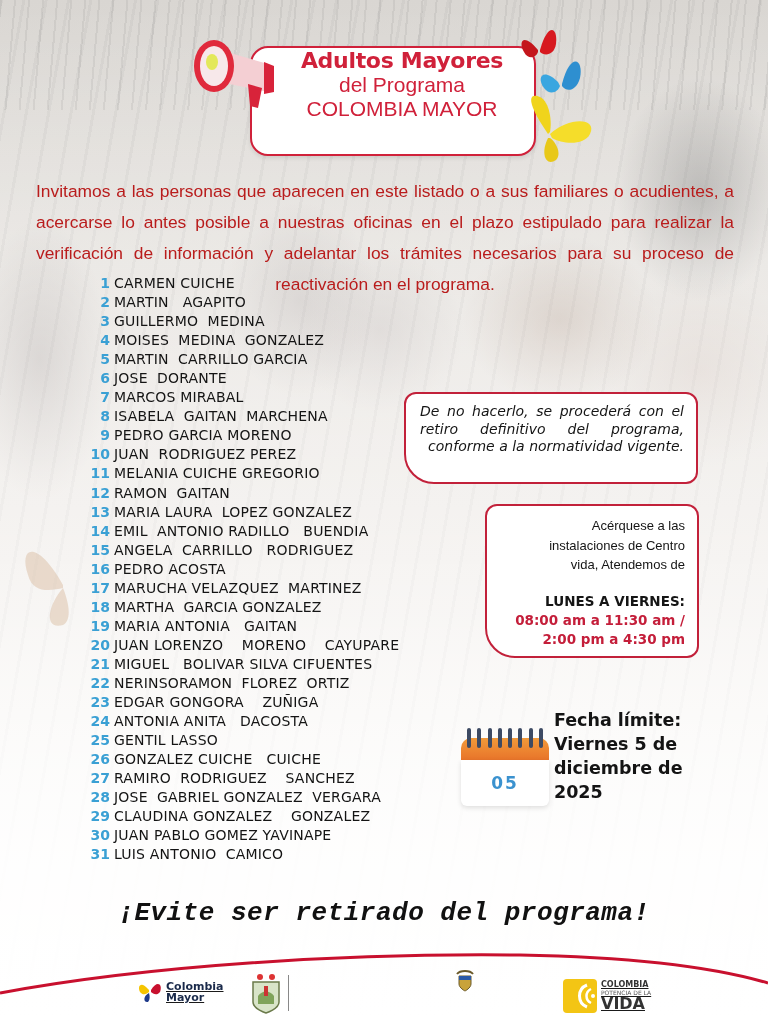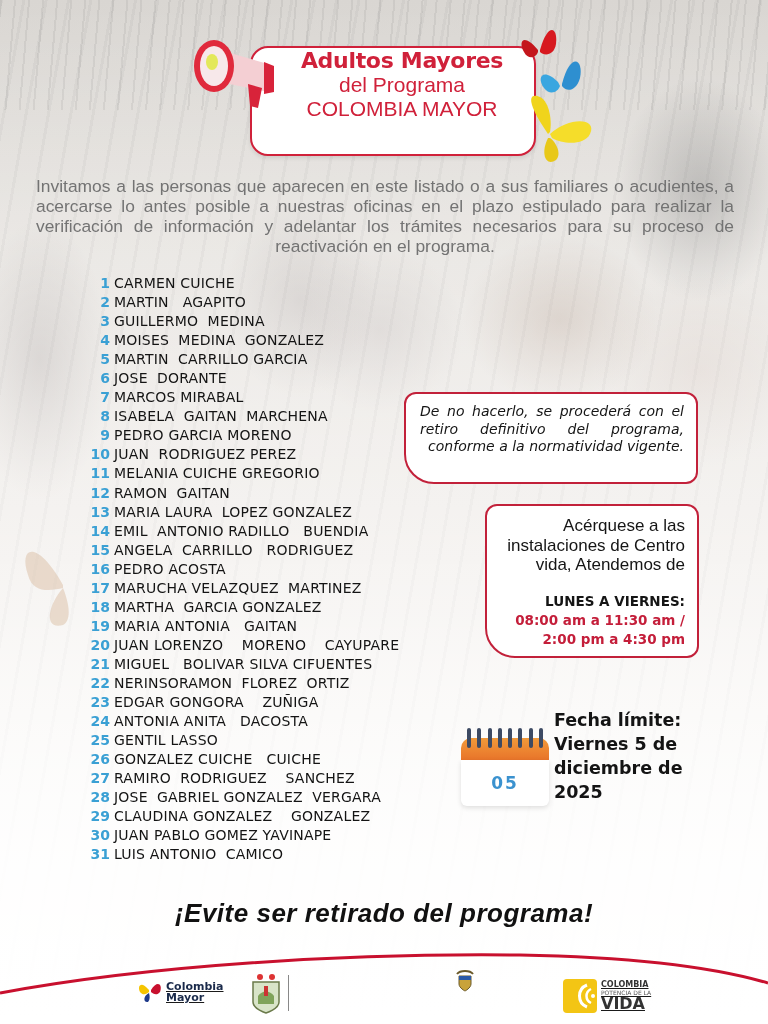--- a/index.html
+++ b/index.html
@@ -47,22 +47,22 @@
   }
   .title-sub {
     font-family: "Liberation Sans", sans-serif; font-size: 21px; color: #d0213a; line-height: 24px; padding-left: 18px;
   }
   .megaphone { position: absolute; left: 0; top: 0; width: 92px; height: 92px; }
   .butterflies { position: absolute; left: 328px; top: 0; width: 92px; height: 150px; }
 
   
   .intro {
     position: absolute; left: 36px; top: 176px; width: 698px;
-    font-family: "Liberation Sans", sans-serif; font-size: 17.4px; line-height: 20px;
-    text-align: justify; text-align-last: center; color: #737373;
+    font-family: "Liberation Sans", sans-serif; font-size: 17.4px; line-height: 31px;
+    text-align: justify; text-align-last: center; color: #b91c1c;
   }
 
   
   .names { position: absolute; left: 88px; top: 275px; width: 360px; }
   .name-row { display: flex; align-items: baseline; height: 19.05px; }
   .num {
     width: 26px; text-align: right; padding-right: 4px;
     font-family: "DejaVu Sans", sans-serif; font-weight: bold; font-size: 14px; color: #3aa0d4;
   }
   .nm {
@@ -79,21 +79,21 @@
     text-align: justify; text-align-last: right; color: #151515;
   }
 
   
   .hours {
     position: absolute; left: 485px; top: 504px; width: 214px; height: 154px;
     background: #ffffff; border: 2px solid #c2213a; border-radius: 12px 12px 12px 30px;
     padding: 10px 12px 0 8px; text-align: right;
     font-family: "Liberation Sans", sans-serif; color: #151515;
   }
-  .hours .line { font-size: 17px; line-height: 19.5px; }
+  .hours .line { font-size: 13px; line-height: 19.5px; }
   .hours .days { margin-top: 17px; font-family: "DejaVu Sans", sans-serif; font-weight: bold; font-size: 13.5px; line-height: 19px; }
   .hours .time { font-family: "DejaVu Sans", sans-serif; font-weight: bold; font-size: 13.5px; line-height: 19px; color: #c41e3a; }
 
   
   .cal { position: absolute; left: 461px; top: 728px; width: 88px; height: 80px; }
   .cal-top {
     position: absolute; left: 0; top: 10px; width: 88px; height: 22px;
     background: linear-gradient(#f29a3a, #e8742a); border-radius: 10px 10px 0 0;
   }
   .cal-rings { position: absolute; left: 6px; top: 0; width: 76px; height: 20px; display: flex; justify-content: space-between; }
@@ -105,21 +105,21 @@
     font-size: 17px; line-height: 46px; color: #3b92cf; letter-spacing: 2px;
   }
   .deadline {
     position: absolute; left: 554px; top: 708px; width: 180px;
     font-family: "DejaVu Sans", sans-serif; font-weight: bold; font-size: 17.5px; line-height: 24px; color: #141414;
   }
 
   
   .slogan {
     position: absolute; left: 0; right: 0; top: 898px; text-align: center;
-    font-family: Liberation Sans, sans-serif; font-style: italic; font-weight: bold;
+    font-family: Liberation Mono, monospace; font-style: italic; font-weight: bold;
     font-size: 26px; color: #111; letter-spacing: 0.5px;
   }
 
   
   .swoosh { position: absolute; left: 0; top: 945px; width: 768px; height: 50px; }
   .footer { position: absolute; left: 0; top: 970px; width: 768px; height: 54px; }
   .logo { position: absolute; display: flex; align-items: center; text-decoration: underline; }
   .logo-cm { left: 137px; top: 10px; }
   .logo-cm .txt { font-family: "DejaVu Sans", sans-serif; font-weight: bold; font-size: 11px; line-height: 11px; color: #1a2a4a; margin-left: 3px; }
   .logo-ini { left: 250px; top: 2px; }

